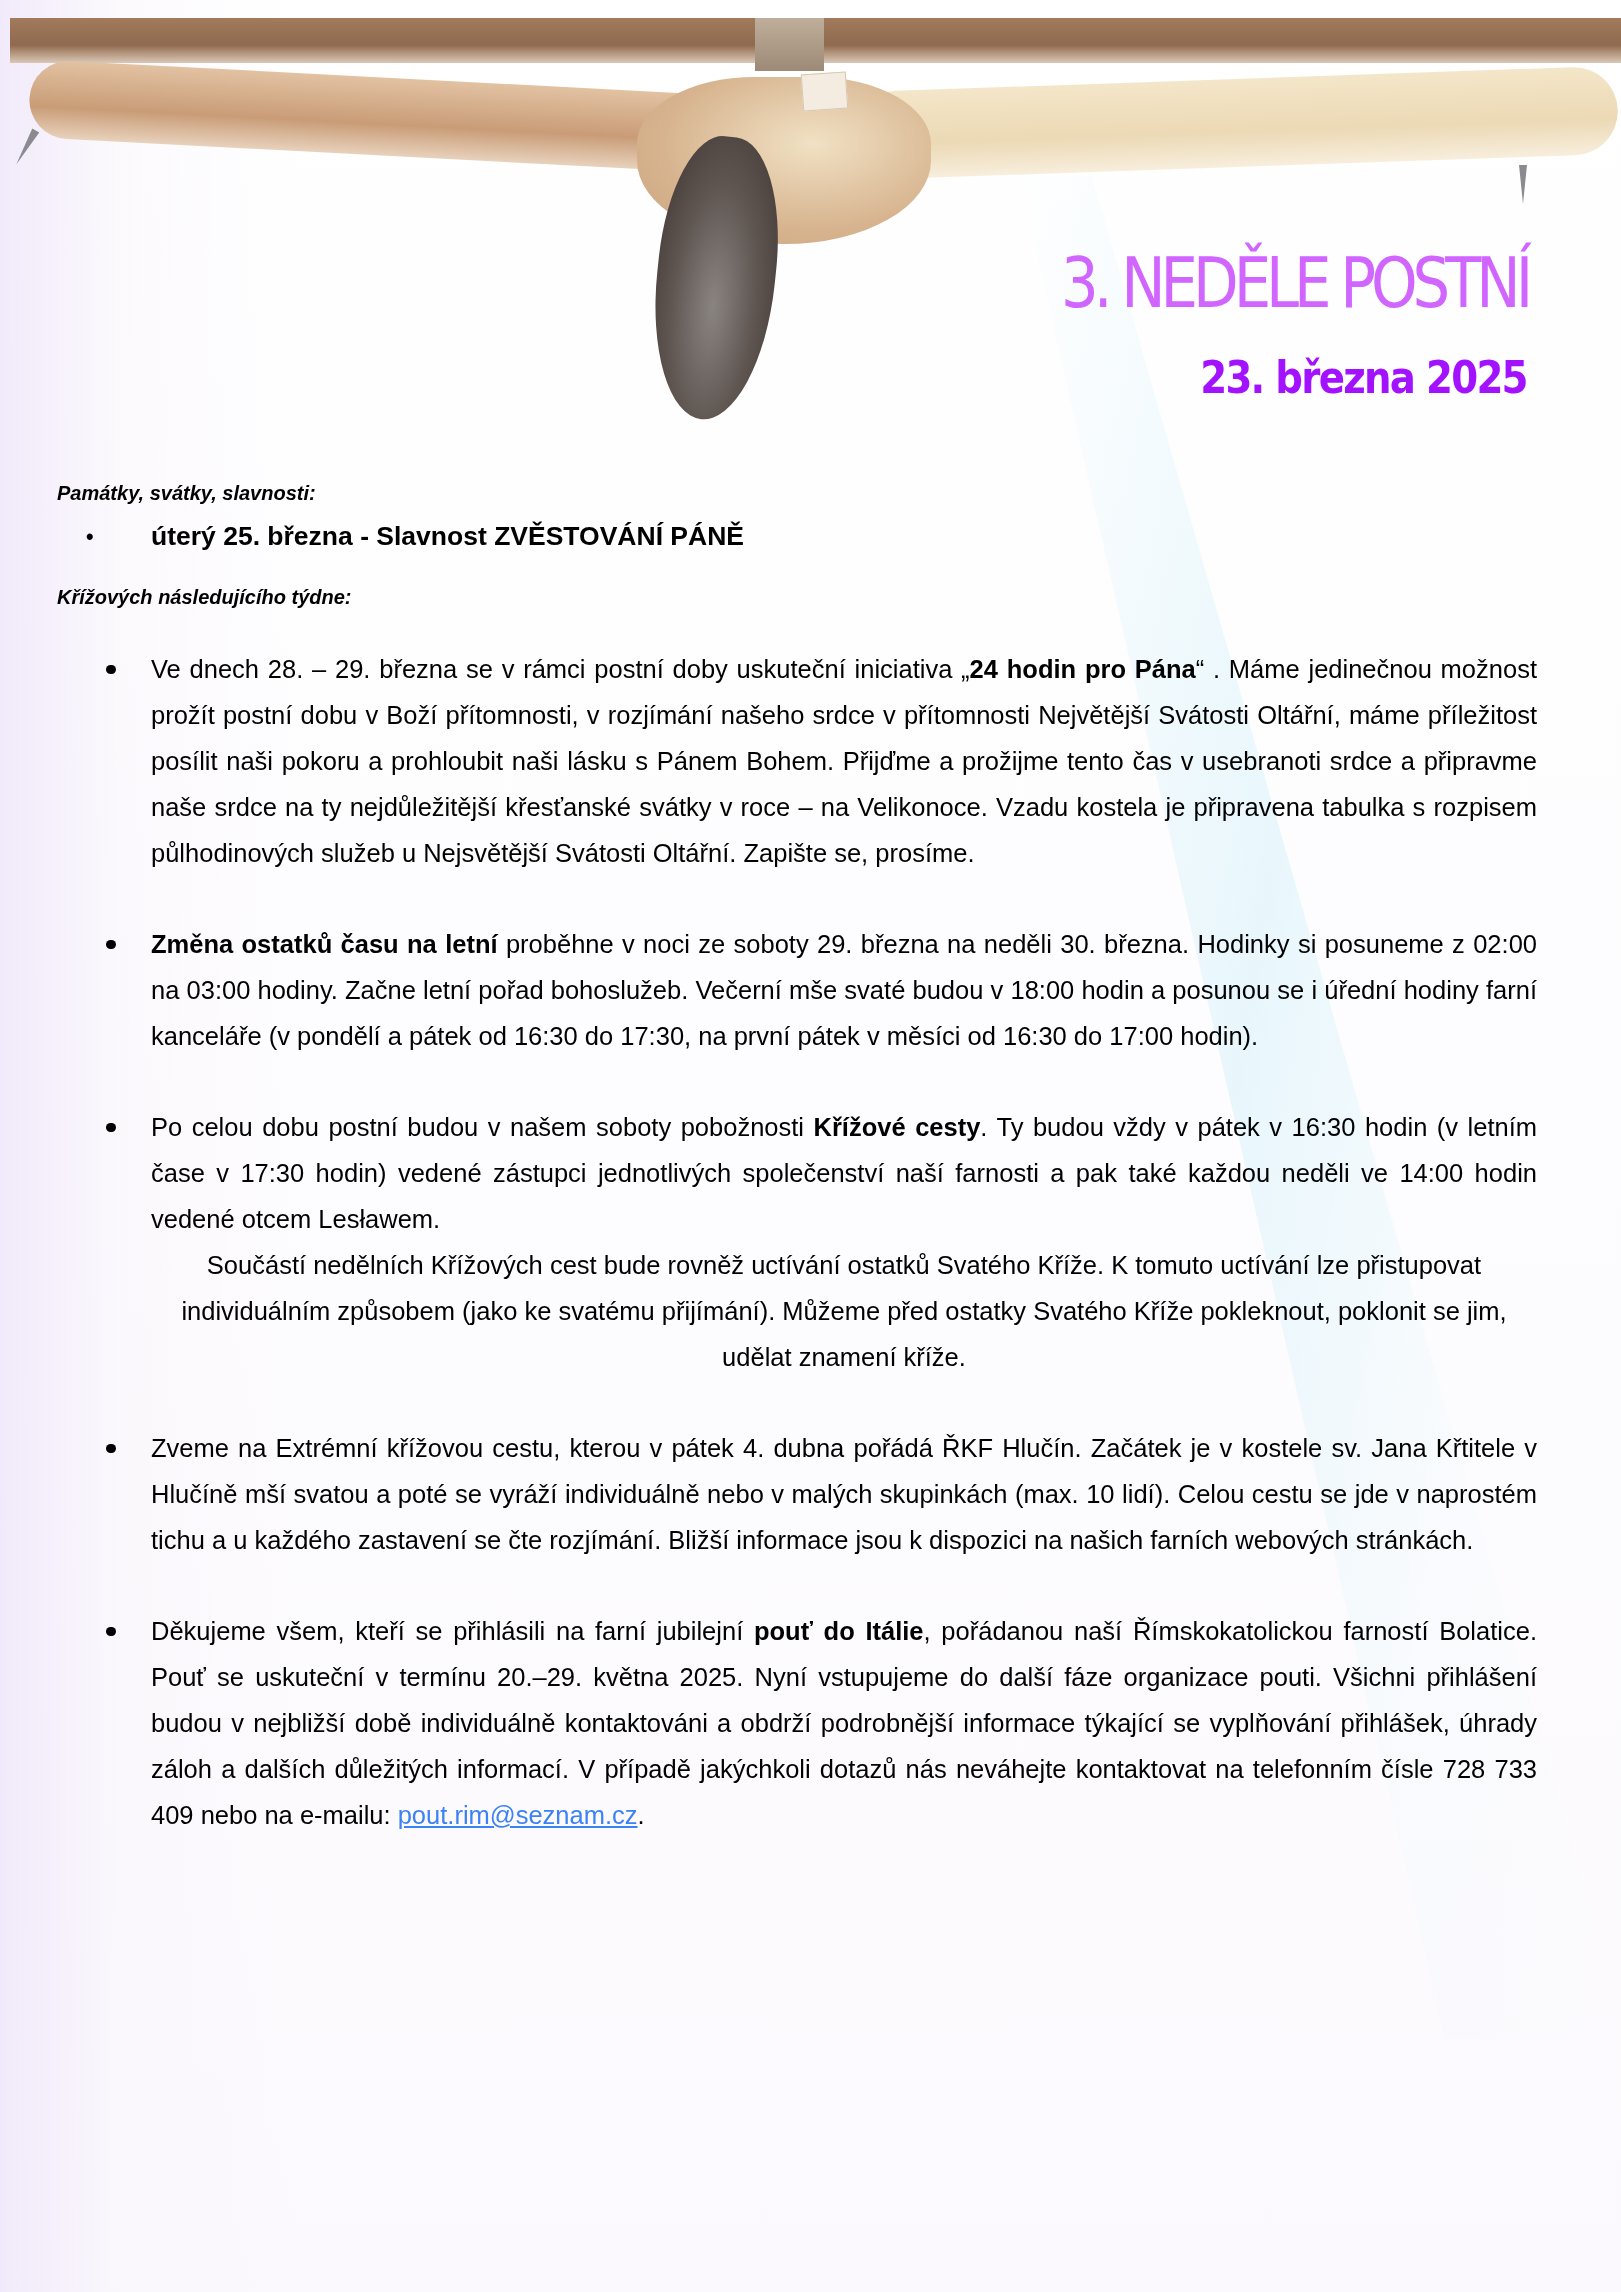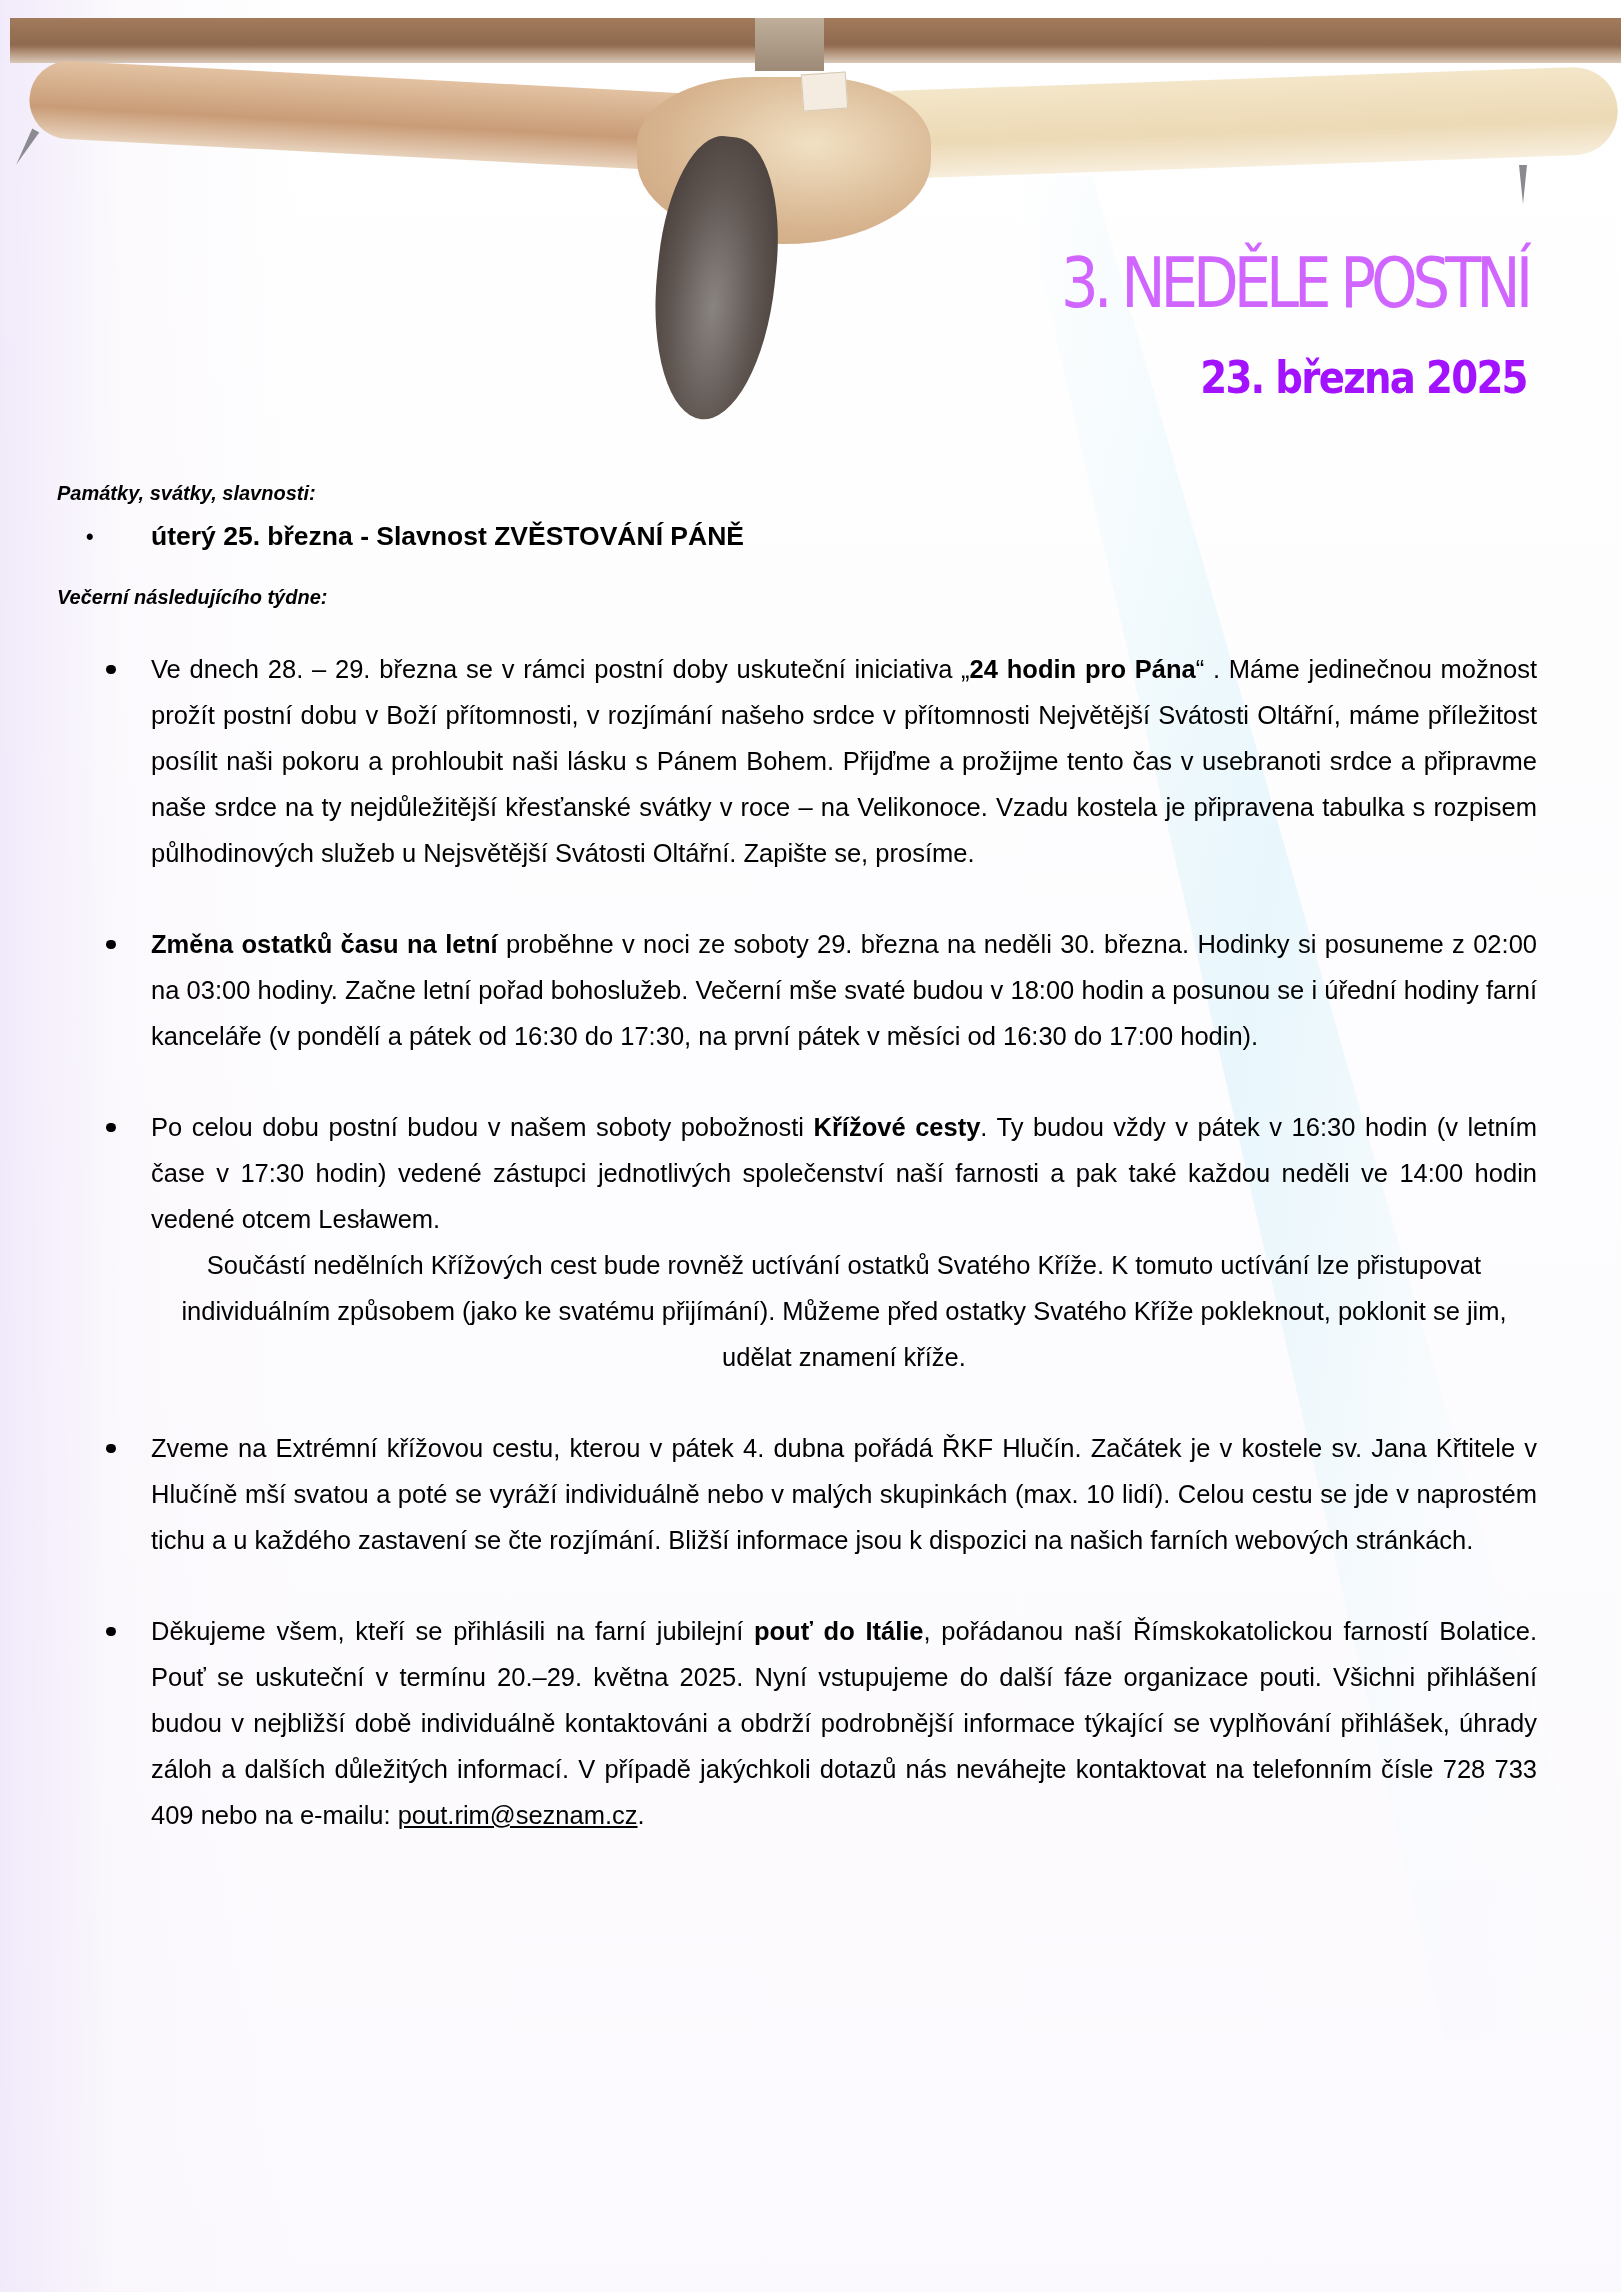--- a/index.html
+++ b/index.html
@@ -85,21 +85,21 @@
   }
   .feast-list { list-style: none; margin: 0 0 17.6px 0; padding: 0; }
   .feast-item { position: relative; padding-left: 94px; font-weight: bold; font-size: 26.5px; line-height: 43px; }
   .feast-bullet { position: absolute; left: 29px; top: 0; font-size: 21.6px; }
   .events { list-style: none; margin: 27.4px 0 0 0; padding: 0; }
   .event { position: relative; padding-left: 94px; text-align: justify; margin-bottom: 45px; }
   .event-bullet {
     position: absolute; left: 49px; top: 18.6px; width: 9.8px; height: 9.8px; border-radius: 50%; background: #000;
   }
   .para { margin: 0; }
-  .email { color: #000000; }
+  .email { color: #3b82f6; }
   b { font-weight: bold; }
 </style>
 </head>
 <body>
 
 <div class="page-bg"></div>
 <div class="cyan-wedge"></div>
 
 <div class="banner">
   <div class="beam"></div>
@@ -118,21 +118,21 @@
 
 <div class="content">
   <h2 class="section-heading">Památky, svátky, slavnosti:</h2>
   <ul class="feast-list">
     <li class="feast-item">
       <span class="feast-bullet">•</span>
       <span>úterý 25. března - Slavnost  ZVĚSTOVÁNÍ PÁNĚ</span>
     </li>
   </ul>
 
-  <h2 class="section-heading">Večerní následujícího týdne:</h2>
+  <h2 class="section-heading">Křížových následujícího týdne:</h2>
   <ul class="events">
     <li class="event">
       <span class="event-bullet"></span>
       <p class="para"><span>Ve dnech 28. – 29. března se v rámci postní doby uskuteční iniciativa „</span><b>24 hodin pro Pána</b><span>“ . Máme jedinečnou možnost prožít postní dobu v Boží přítomnosti, v rozjímání našeho srdce v přítomnosti Největější Svátosti Oltářní, máme příležitost posílit naši pokoru a prohloubit naši lásku s Pánem Bohem. Přijďme a prožijme tento čas v usebranoti srdce a připravme naše srdce na ty nejdůležitější křesťanské svátky v roce – na Velikonoce. Vzadu kostela je připravena tabulka s rozpisem půlhodinových služeb u Nejsvětější Svátosti Oltářní.  Zapište se, prosíme.</span></p>
     </li>
     <li class="event">
       <span class="event-bullet"></span>
       <p class="para"><span></span><b>Změna ostatků času na letní</b><span> proběhne v noci ze soboty 29. března na neděli 30. března. Hodinky si posuneme z 02:00 na 03:00 hodiny. Začne letní pořad bohoslužeb. Večerní mše svaté budou v 18:00 hodin a posunou se i úřední hodiny farní kanceláře (v pondělí a pátek od 16:30 do 17:30, na první pátek v měsíci od 16:30 do 17:00 hodin).</span></p>
     </li>
     <li class="event">

